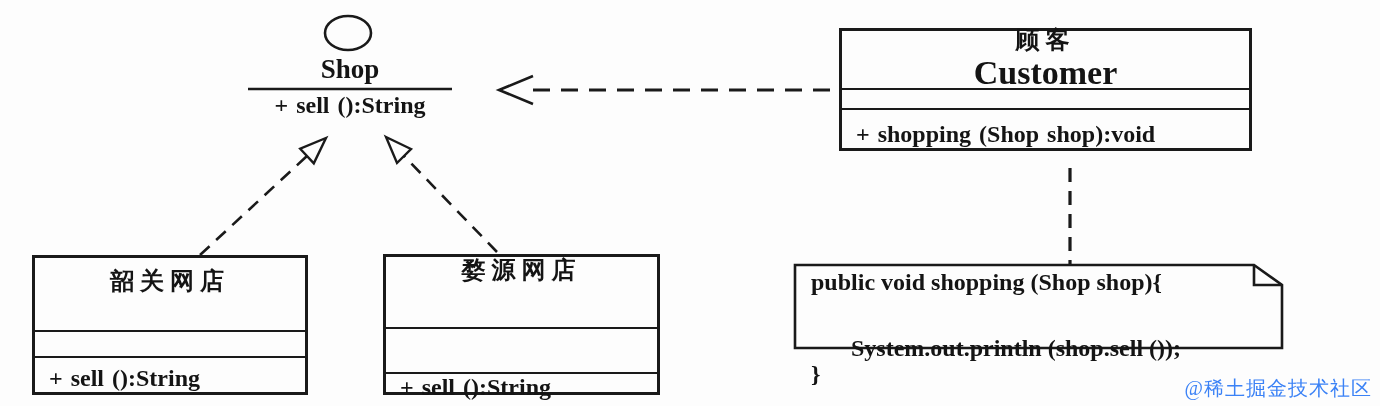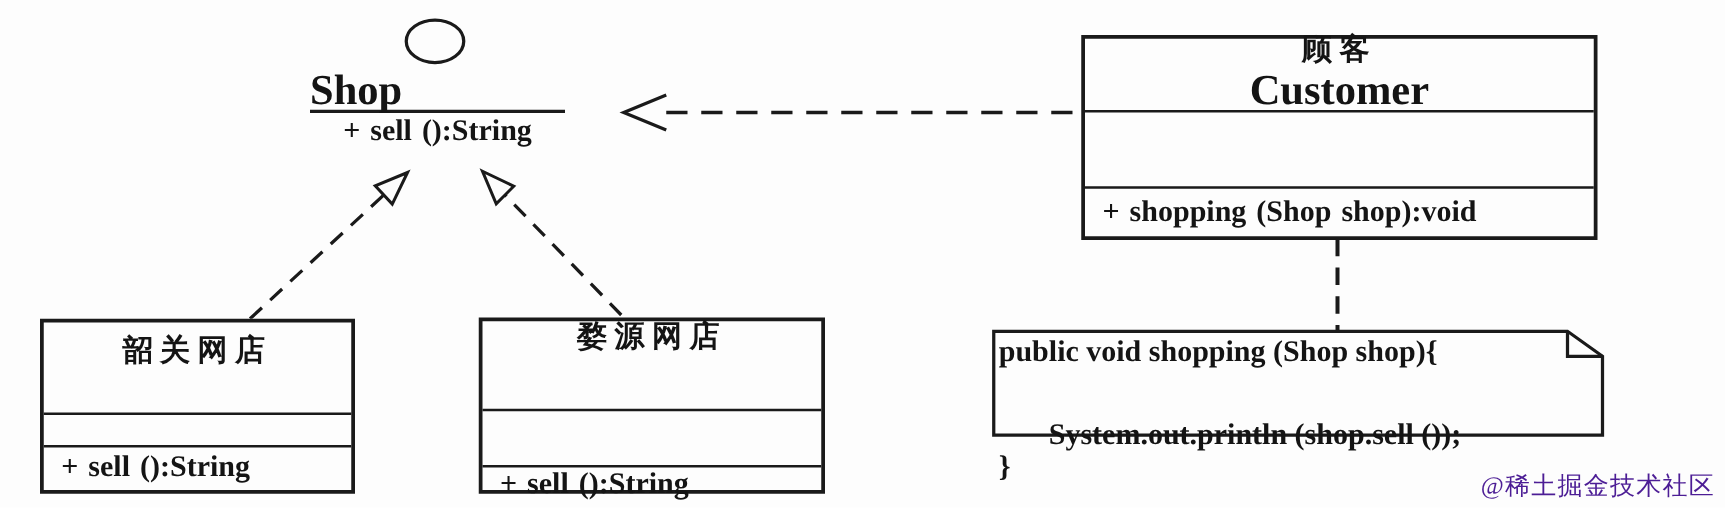--- a/index.html
+++ b/index.html
@@ -27,50 +27,50 @@
     flex-direction: column;
   }
   .sec-name {
     display: flex; flex-direction: column;
     justify-content: center; align-items: center;
     line-height: 1.12;
   }
   .sec-attrs { border-top: 2.5px solid #1a1a1a; flex: 1; }
   .sec-ops {
     border-top: 2.5px solid #1a1a1a;
-    display: flex; align-items: center;
+    display: flex; align-items: flex-end;
     padding-left: 14px;
   }
   .zh { font-size: 24px; font-weight: 700; letter-spacing: 6px; }
   .en { font-size: 34px; font-weight: 700; }
   .op { font-size: 24px; font-weight: 700; word-spacing: 2px; white-space: nowrap; }
 
   
   .iface-name {
     position: absolute; left: 248px; top: 54px; width: 204px;
-    font-size: 34px; font-weight: 600;
+    text-align: center; font-size: 27px; font-weight: 600;
   }
   .iface-op {
     position: absolute; left: 228px; top: 92px; width: 244px;
     text-align: center; font-size: 24px; font-weight: 700; word-spacing: 2px;
     white-space: nowrap;
   }
 
   
   .note-text {
     position: absolute; left: 795px; top: 269px; width: 460px;
-    padding-left: 4px;
+    padding-left: 16px;
     font-size: 24px; font-weight: 700; line-height: 26px;
     white-space: nowrap;
   }
   .note-line-indent { padding-left: 40px; margin-top: 40px; }
 
   .watermark {
     position: absolute; right: 8px; bottom: 4px;
-    font-size: 20px; color: #4c1d95; letter-spacing: 1px;
+    font-size: 20px; color: #3b82f6; letter-spacing: 1px;
   }
 </style>
 </head>
 <body>
 
 <div class="canvas">
 
   <svg class="layer" width="1380" height="406" viewBox="0 0 1380 406">
 
     <ellipse cx="348" cy="33" rx="23" ry="17" fill="none" stroke="#1a1a1a" stroke-width="2.6"></ellipse>
@@ -96,32 +96,32 @@
 
     <g>
       <polygon points="795,265 1254,265 1282,285 1282,348 795,348" fill="#fdfdfd" stroke="#1a1a1a" stroke-width="2.6"></polygon>
       <polyline points="1254,265 1254,285 1282,285" fill="none" stroke="#1a1a1a" stroke-width="2.6"></polyline>
     </g>
   </svg>
 
   <div class="iface-name">Shop</div>
   <div class="iface-op">+ sell ():String</div>
 
-  <div class="classbox" style="left:865px; top:28px; width:413px; height:164px;">
+  <div class="classbox" style="left:839px; top:28px; width:413px; height:123px;">
     <div class="sec-name" style="height:57px;">
       <div class="zh">顾客</div>
       <div class="en">Customer</div>
     </div>
     <div class="sec-attrs"></div>
     <div class="sec-ops" style="height:38px;">
       <span class="op">+ shopping (Shop shop):void</span>
     </div>
   </div>
 
-  <div class="classbox" style="left:32px; top:255px; width:252px; height:140px;gap:24px;">
+  <div class="classbox" style="left:32px; top:255px; width:276px; height:140px;gap:24px;">
     <div class="sec-name" style="height:56px;">
       <div class="zh">韶关网店</div>
     </div>
     <div class="sec-attrs"></div>
     <div class="sec-ops" style="height:40px;">
       <span class="op">+ sell ():String</span>
     </div>
   </div>
 
   <div class="classbox" style="left:383px; top:254px; width:277px; height:141px;gap:43px;">

